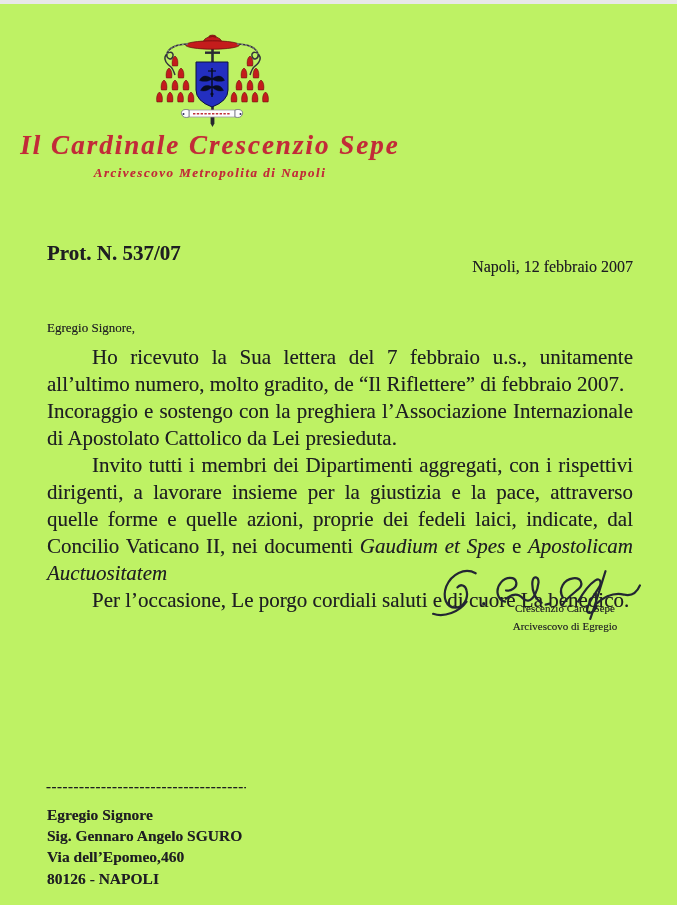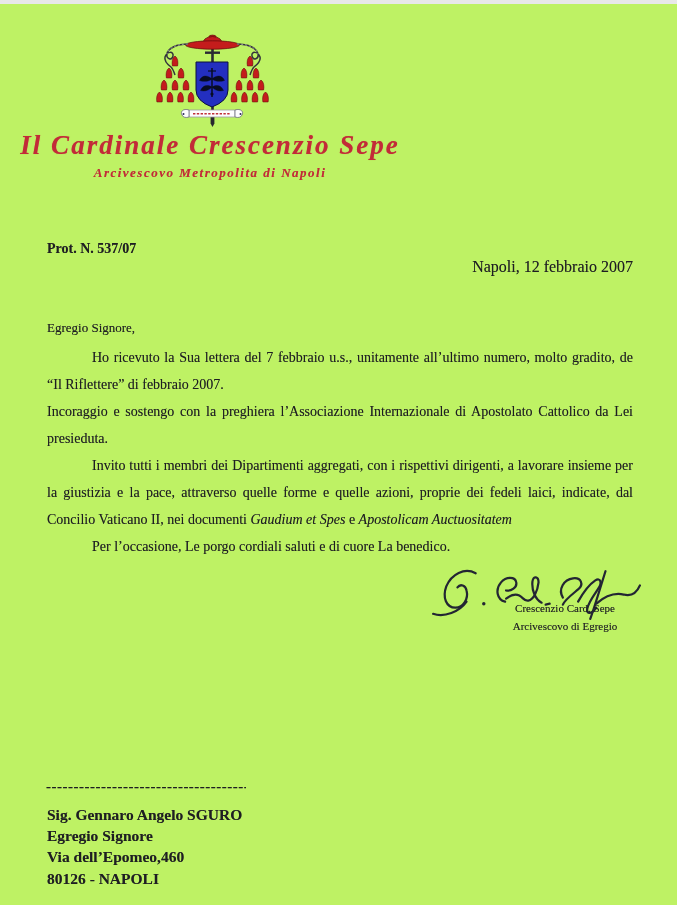--- a/index.html
+++ b/index.html
@@ -24,28 +24,28 @@
     text-shadow:0 0 0.7px rgba(194,43,56,0.55);
   }
   .lh-sub {
     position:absolute; left:0; top:161px; width:420px;
     text-align:center; font-style:italic; font-weight:bold;
     font-size:13px; letter-spacing:1.5px; color:#c22b38;
     text-shadow:0 0 0.6px rgba(194,43,56,0.5);
   }
 
   
-  .prot { position:absolute; left:47px; top:237px; font-weight:bold; font-size:14px; }
+  .prot { position:absolute; left:47px; top:237px; font-weight:bold; font-size:21px; }
   .dateline { position:absolute; right:44px; top:254px; font-size:16px; }
 
   
   .salutation { position:absolute; left:47px; top:316px; font-size:13px; }
   .body-block {
     position:absolute; left:47px; top:340px; width:586px;
-    font-size:14px; line-height:27px; text-align:justify;
+    font-size:21px; line-height:27px; text-align:justify;
   }
   .body-block p { margin:0; }
   .body-block p.indent { text-indent:45px; }
   .body-block i { font-style:italic; }
 
   
   .sig-script { position:absolute; left:426px; top:559px; width:218px; height:57px; }
   .sig-block {
     position:absolute; left:465px; top:596px; width:200px;
     text-align:center; font-size:11px; line-height:17.5px;
@@ -164,19 +164,19 @@
     <circle cx="57" cy="40" r="1.7" fill="#232633"></circle>
   </svg>
 
   <div class="sig-block soft">
     <div>Crescenzio Card. Sepe</div>
     <div>Arcivescovo di Egregio</div>
   </div>
 
   <div class="separator soft">---------------------------------------</div>
   <div class="recipient soft">
+    <div>Egregio Signore</div>
     <div>Sig. Gennaro Angelo SGURO</div>
-    <div>Egregio Signore</div>
     <div>Via dell’Epomeo,460</div>
     <div>80126 - NAPOLI</div>
   </div>
 
 </div>
 
 </body></html>

